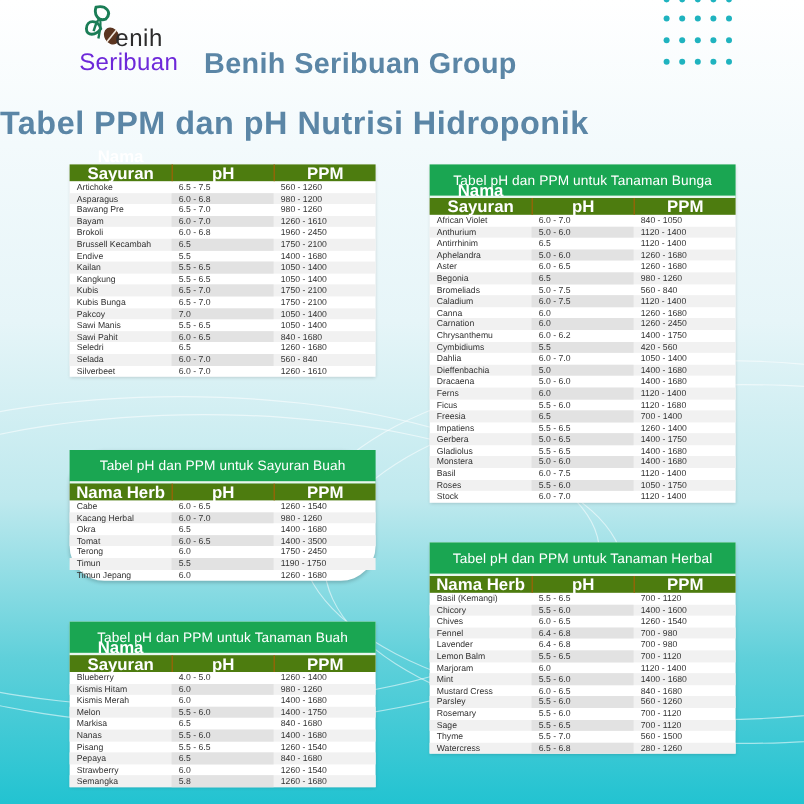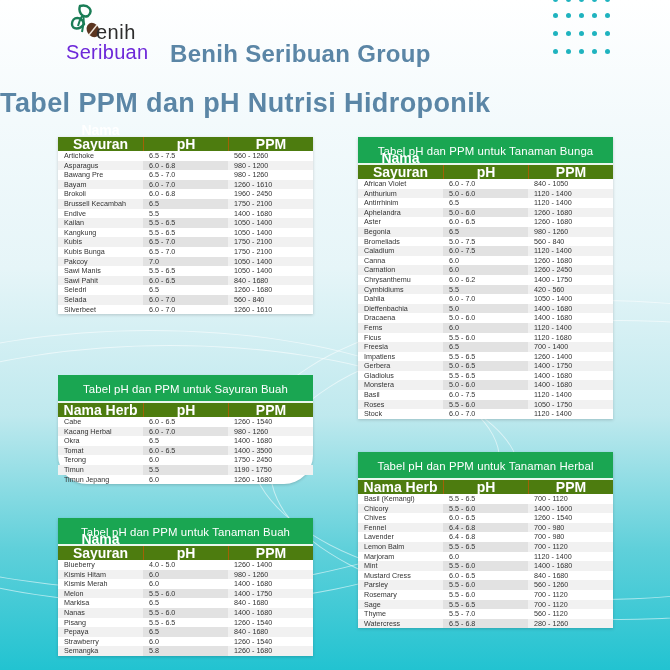--- a/index.html
+++ b/index.html
@@ -502,21 +502,21 @@
         <div class="c3">700 - 1120</div>
       </div>
       <div class="row">
         <div class="c1">Sage</div>
         <div class="c2">5.5 - 6.5</div>
         <div class="c3">700 - 1120</div>
       </div>
       <div class="row">
         <div class="c1">Thyme</div>
         <div class="c2">5.5 - 7.0</div>
-        <div class="c3">560 - 1120</div>
+        <div class="c3">560 - 1500</div>
       </div>
       <div class="row">
         <div class="c1">Watercress</div>
         <div class="c2">6.5 - 6.8</div>
         <div class="c3">280 - 1260</div>
       </div>
     </div>
   </div>
 
 </body></html>

